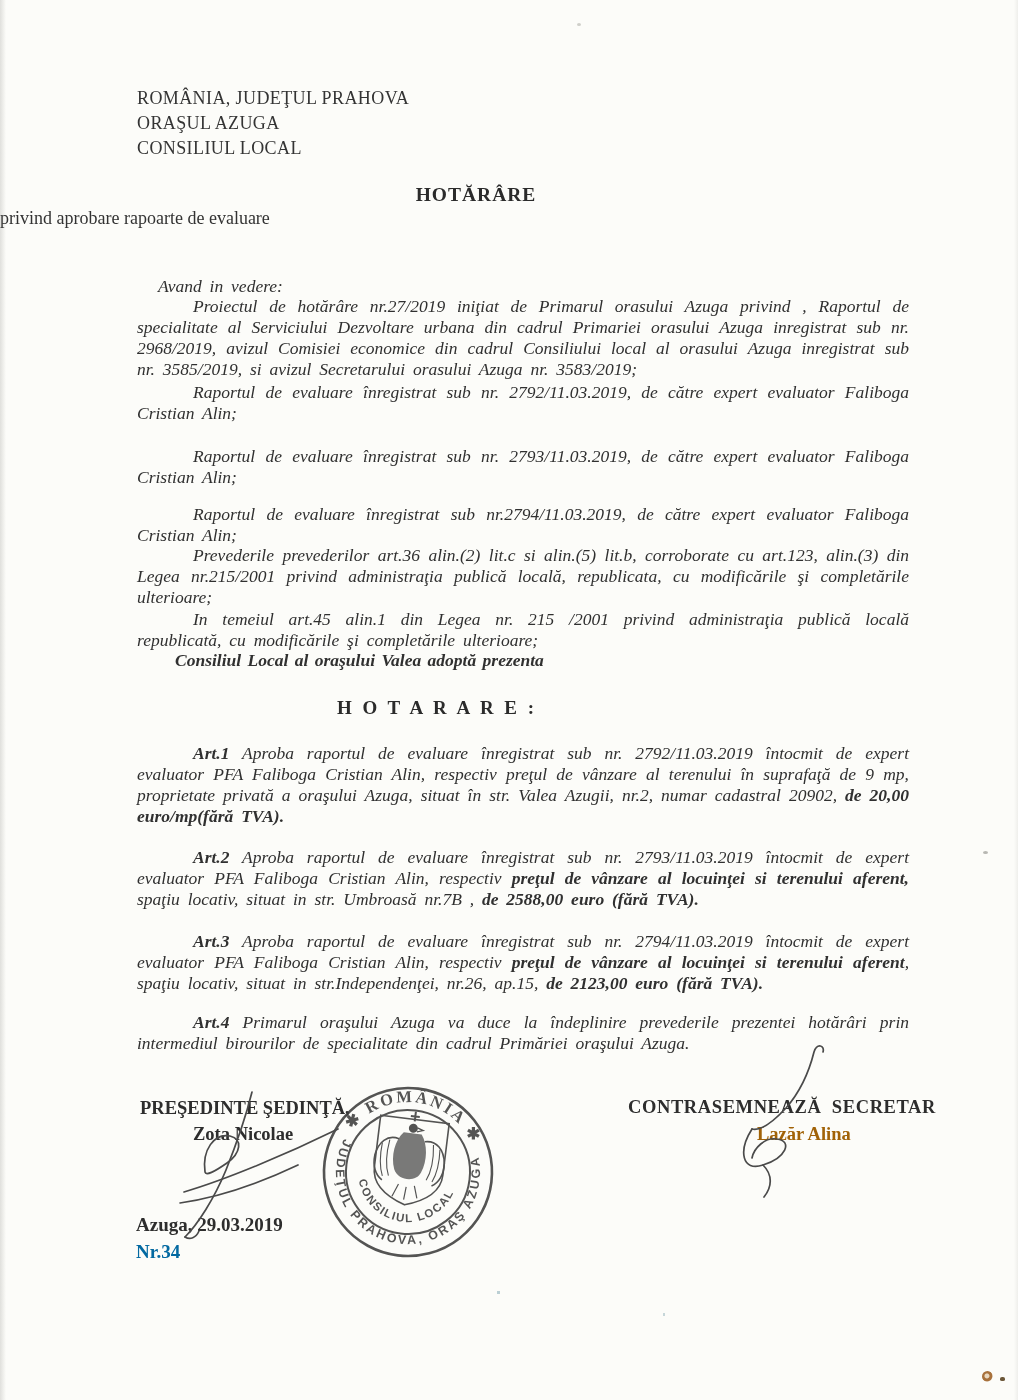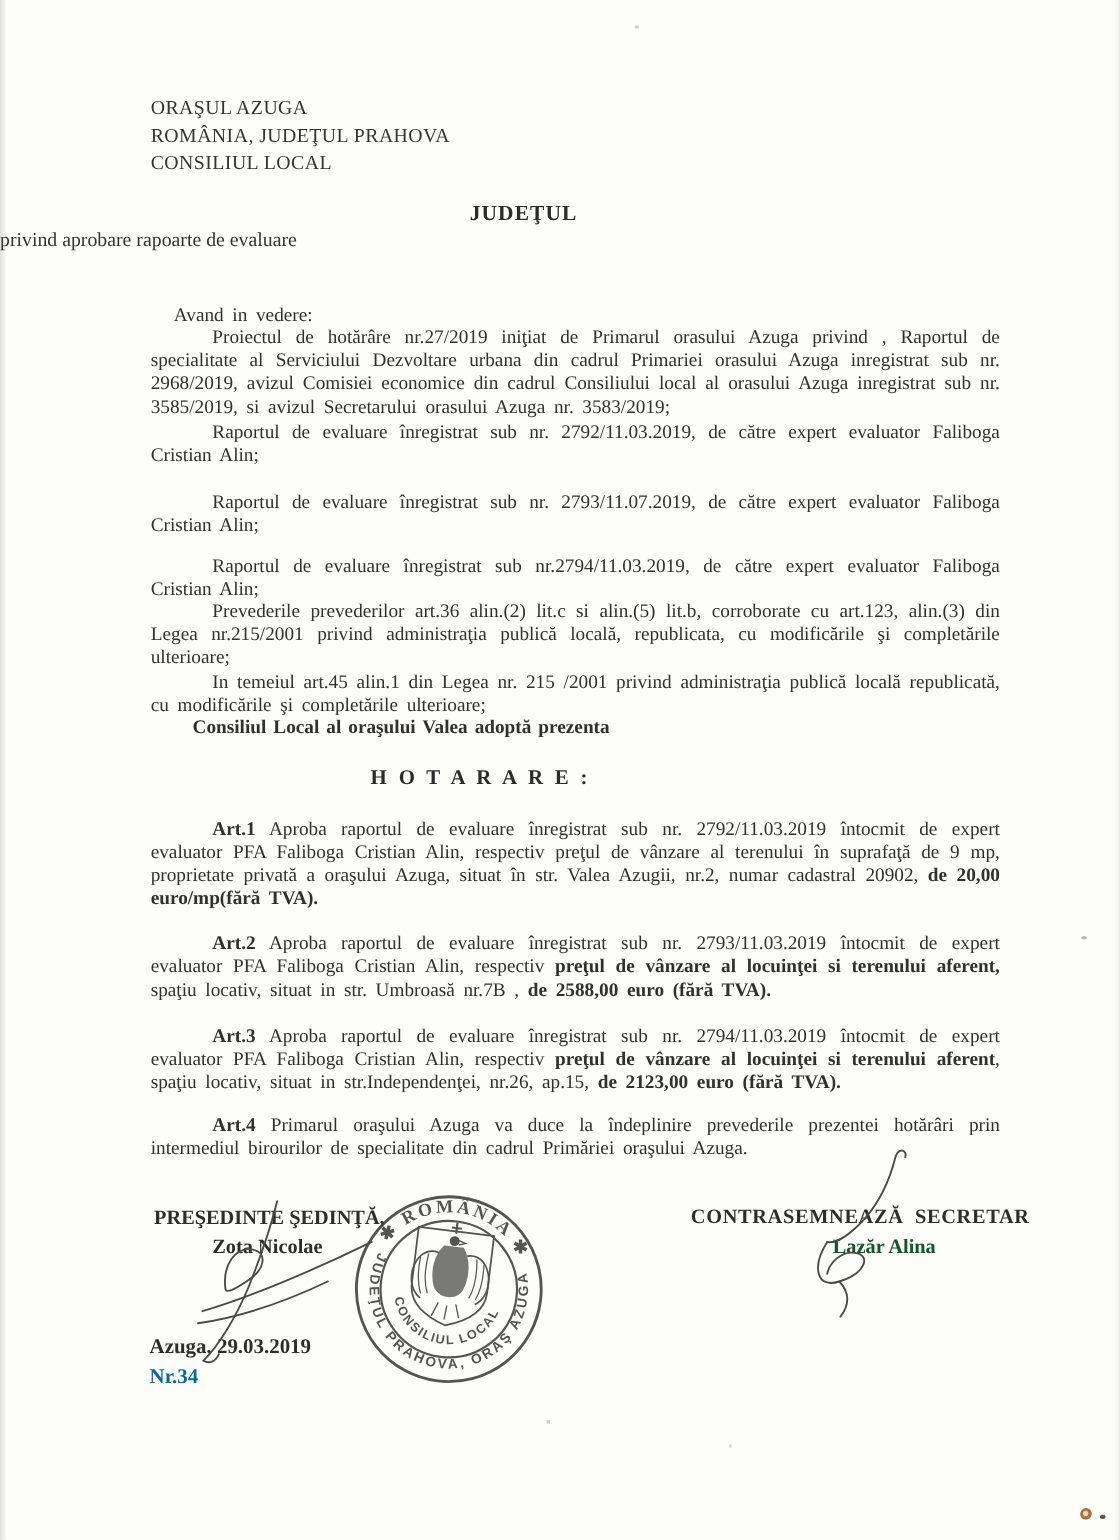--- a/index.html
+++ b/index.html
@@ -32,20 +32,21 @@
     font-weight:bold;font-size:19.5px;letter-spacing:1px;color:#2b2b2b;
   }
   .doc-subtitle{
     top:208px;left:0;width:1018px;font-size:18px;color:#333;
   }
   .para{
     left:137px;width:772px;
     font-size:17.5px;line-height:21px;
     text-align:justify;word-spacing:3.5px;color:#303030;
     margin:0;
+    font-style:italic;
   }
   .indent{ text-indent:56px; }
   .p-intro{ top:276px; text-indent:21px; }
   .p-1{ top:296px; }
   .p-2{ top:382px; }
   .p-3{ top:446px; }
   .p-4{ top:504px; }
   .p-5{ top:545px; }
   .p-6{ top:609px; }
   .p-adoption{ top:650px; text-indent:38px; font-weight:bold; text-align:left; word-spacing:2px; }
@@ -53,52 +54,52 @@
     top:697px;left:0;width:874px;text-align:center;
     font-weight:bold;font-size:19px;letter-spacing:3px;color:#2b2b2b;
   }
   .art-1{ top:743px; }
   .art-2{ top:847px; }
   .art-3{ top:931px; }
   .art-4{ top:1012px; }
   .sig-title-left{ left:140px;top:1098px;font-weight:bold;font-size:18.5px;color:#2d2d2d; }
   .sig-name-left{ left:193px;top:1124px;font-weight:bold;font-size:18.5px;color:#2d2d2d; }
   .sig-title-right{ left:628px;top:1097px;font-weight:bold;font-size:18.5px;letter-spacing:0.6px;white-space:pre;color:#2d2d2d; }
-  .sig-name-right{ left:757px;top:1124px;font-weight:bold;font-size:18.5px;color:#14532d; }
+  .sig-name-right{ left:757px;top:1124px;font-weight:bold;font-size:18.5px;color:#a16207; }
   .footer-date{ left:136px;top:1214px;font-weight:bold;font-size:19px;color:#2d2d2d; }
   .footer-number{ left:136px;top:1241px;font-weight:bold;font-size:19px;color:#0369a1; }
   .overlay-svg{ left:0;top:0;z-index:4;pointer-events:none; }
   .artifact{ position:absolute;z-index:6;pointer-events:none; }
   .dot-brown{ left:982px;top:1371px;width:11px;height:11px;border-radius:50%;
     background:radial-gradient(circle at 45% 45%, #ead9c0 0 2px, #a8713c 3px 5px, rgba(168,113,60,0) 6px); }
   .dot-dark{ left:1000px;top:1377px;width:5px;height:4px;background:#6b5638;border-radius:40%; }
   .speck-right{ left:983px;top:851px;width:5px;height:3px;background:#9a9a94;opacity:.7;border-radius:50%; }
   .speck-top{ left:577px;top:23px;width:4px;height:3px;background:#b0b0aa;opacity:.6;border-radius:50%; }
   .speck-blue1{ left:497px;top:1291px;width:3px;height:3px;background:#8fb0ba;opacity:.6; }
   .speck-blue2{ left:663px;top:1313px;width:2px;height:3px;background:#8fb0ba;opacity:.5; }
   b{ font-weight:bold; }
 </style>
 </head>
 <body>
 
 <div class="page">
 
   <div class="abs letterhead">
+    <div>ROMÂNIA, JUDEŢUL PRAHOVA</div>
     <div>ORAŞUL AZUGA</div>
-    <div>ROMÂNIA, JUDEŢUL PRAHOVA</div>
     <div>CONSILIUL LOCAL</div>
   </div>
 
-  <div class="abs doc-title">JUDEŢUL</div>
+  <div class="abs doc-title">HOTĂRÂRE</div>
   <div class="abs doc-subtitle">privind aprobare rapoarte de evaluare</div>
 
   <p class="abs para p-intro">Avand in vedere:</p>
   <p class="abs para indent p-1">Proiectul de hotărâre nr.27/2019  iniţiat de Primarul orasului Azuga  privind  , Raportul de specialitate al Serviciului Dezvoltare urbana din cadrul Primariei orasului Azuga inregistrat sub nr. 2968/2019, avizul Comisiei economice din cadrul Consiliului local al orasului Azuga inregistrat sub nr. 3585/2019, si avizul Secretarului orasului Azuga nr. 3583/2019;</p>
   <p class="abs para indent p-2">Raportul de evaluare înregistrat sub nr. 2792/11.03.2019, de către expert evaluator Faliboga Cristian Alin;</p>
-  <p class="abs para indent p-3">Raportul de evaluare înregistrat sub nr. 2793/11.07.2019, de către expert evaluator Faliboga Cristian Alin;</p>
+  <p class="abs para indent p-3">Raportul de evaluare înregistrat sub nr. 2793/11.03.2019, de către expert evaluator Faliboga Cristian Alin;</p>
   <p class="abs para indent p-4">Raportul de evaluare înregistrat sub nr.2794/11.03.2019, de către expert evaluator Faliboga Cristian Alin;</p>
   <p class="abs para indent p-5">Prevederile prevederilor  art.36 alin.(2) lit.c si alin.(5) lit.b, corroborate cu art.123, alin.(3) din Legea nr.215/2001 privind administraţia publică locală, republicata, cu modificările şi completările ulterioare;</p>
   <p class="abs para indent p-6">In temeiul art.45 alin.1 din Legea nr. 215 /2001 privind administraţia publică locală republicată, cu modificările şi completările ulterioare;</p>
   <p class="abs para p-adoption">Consiliul Local al oraşului Valea adoptă prezenta</p>
 
   <div class="abs decision-heading">H O T A R A R E :</div>
 
   <p class="abs para indent art-1"><b>Art.1</b><span> Aproba raportul de evaluare înregistrat sub nr. 2792/11.03.2019  întocmit de expert evaluator PFA Faliboga Cristian Alin, respectiv  preţul de vânzare al terenului  în suprafaţă de 9 mp, proprietate privată a oraşului Azuga, situat în str. Valea Azugii, nr.2, numar cadastral 20902,  </span><b>de 20,00 euro/mp(fără TVA).</b></p>
   <p class="abs para indent art-2"><b>Art.2</b><span> Aproba raportul de evaluare înregistrat sub nr. 2793/11.03.2019  întocmit de expert evaluator PFA Faliboga Cristian Alin, respectiv  </span><b>preţul de vânzare al locuinţei  si terenului  aferent,</b><span>  spaţiu locativ, situat in str. Umbroasă nr.7B , </span><b>de 2588,00 euro (fără TVA).</b></p>
   <p class="abs para indent art-3"><b>Art.3</b><span> Aproba raportul de evaluare înregistrat sub nr. 2794/11.03.2019  întocmit de expert evaluator PFA Faliboga Cristian Alin, respectiv  </span><b>preţul de vânzare al locuinţei  si terenului  aferent</b><span>, spaţiu locativ, situat in str.Independenţei, nr.26, ap.15,  </span><b>de 2123,00 euro (fără TVA).</b></p>

